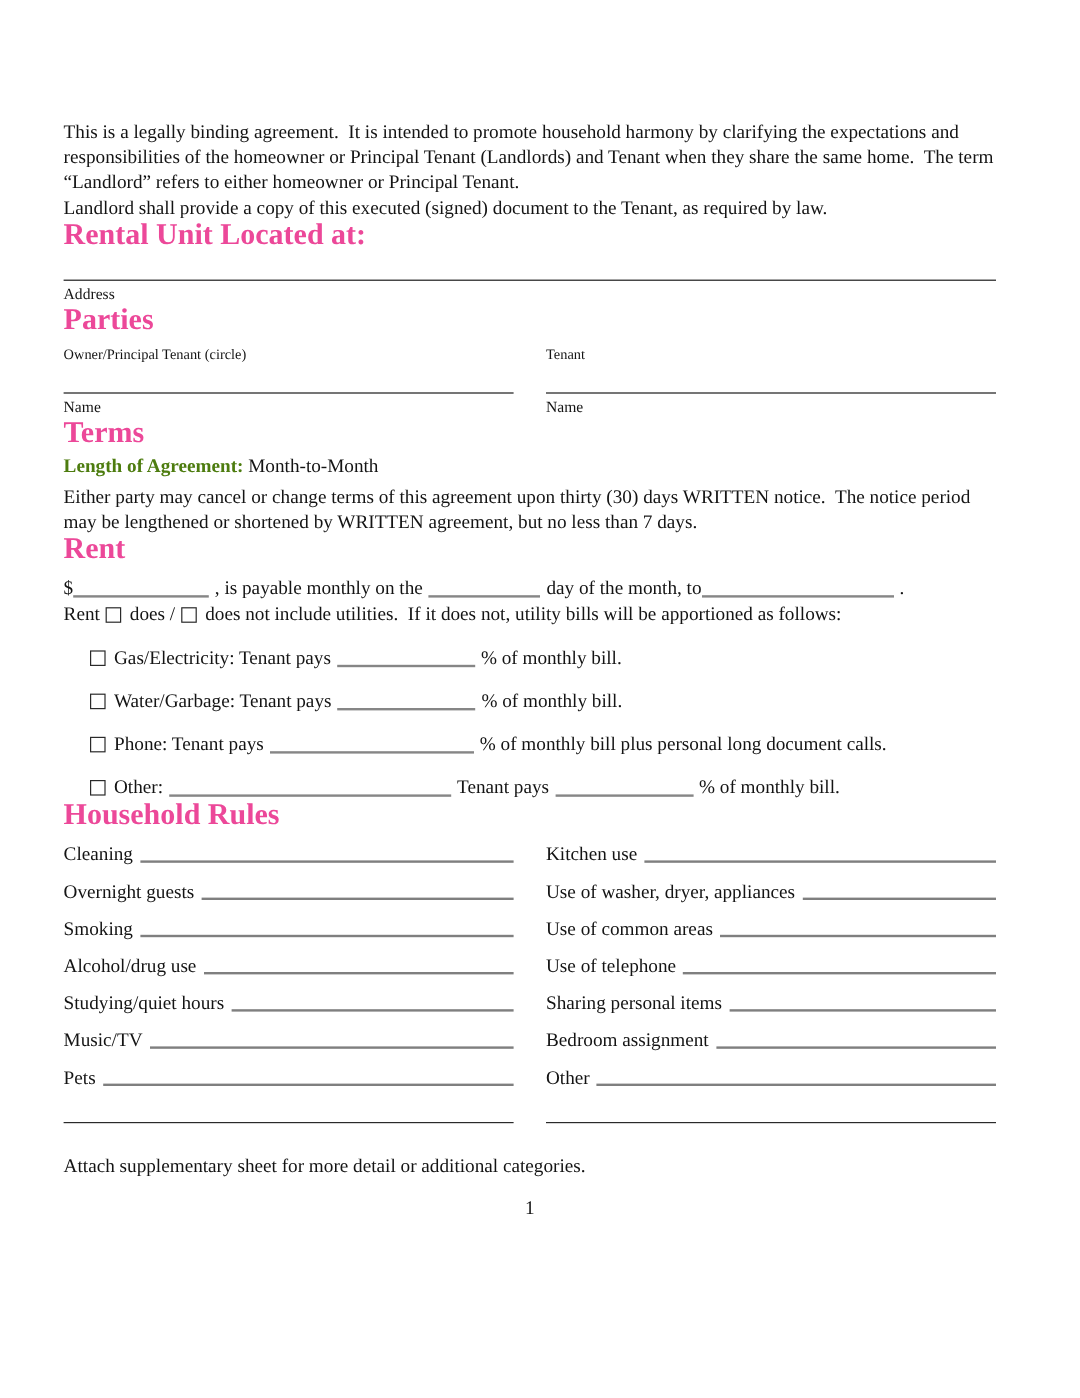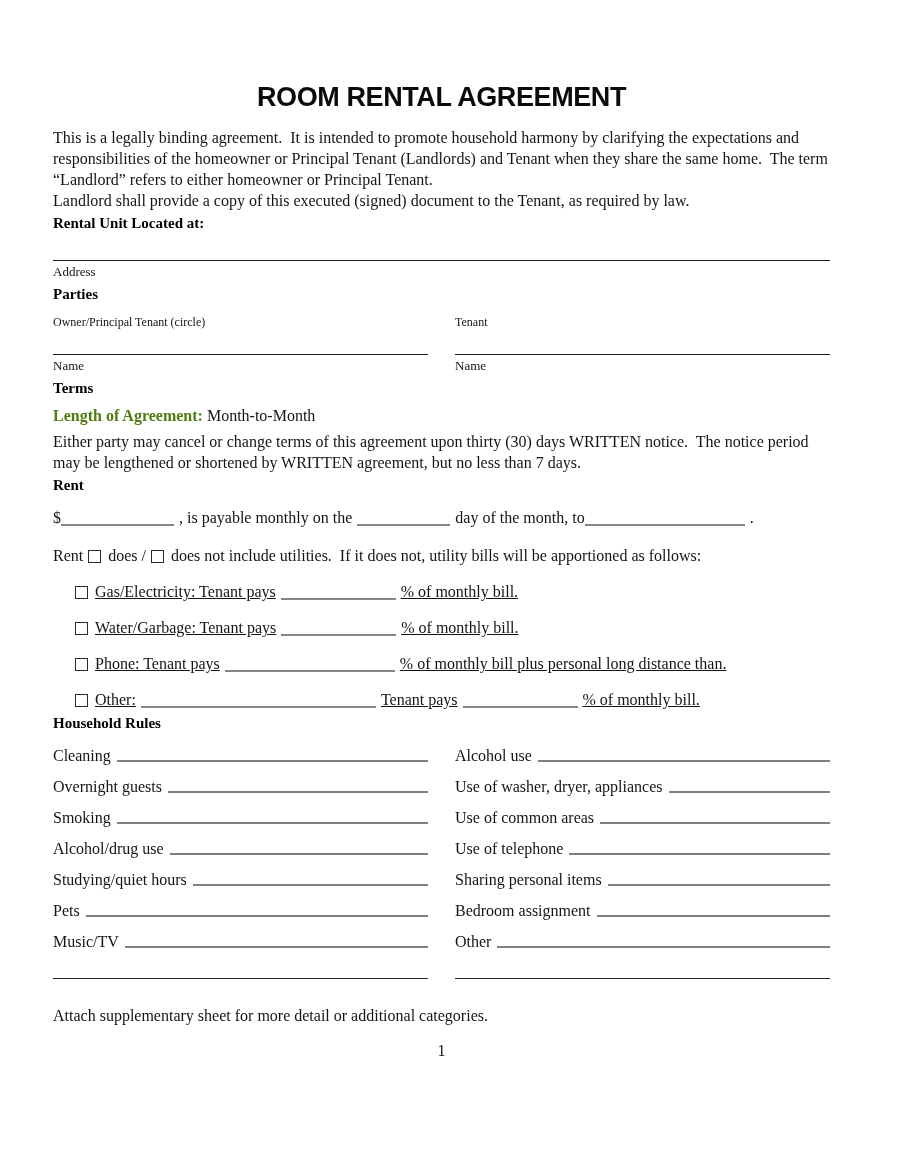--- a/index.html
+++ b/index.html
@@ -20,21 +20,21 @@
     line-height: 1;
     margin: 0;
     color: #0b0b0b;
   }
 
   .para { font-size: 16px; line-height: 21px; margin: 0; white-space: pre-wrap; }
   .intro-p1 { margin-top: 16px; }
   .intro-p2 { margin-top: 0; }
 
   h2.section-heading {
-    font-size: 15px; font-weight: bold; color: #000000;
+    font-size: 25px; font-weight: bold; color: #ec4899;
     margin: 0; line-height: 24px;
   }
   .h-rental { margin-top: 27px; }
   .h-parties { margin-top: 25px; }
   .h-terms { margin-top: 28px; }
   .h-rent { margin-top: 25px; }
   .h-household { margin-top: 27px; }
 
   .sig-line {
     border-bottom: 1.5px solid #1c1c1c;
@@ -73,23 +73,23 @@
 
   .checkbox {
     display: inline-block;
     width: 13px; height: 13px;
     border: 1.5px solid #2a2a2a;
     vertical-align: -2px;
     margin: 0 7px 0 3px;
     box-sizing: border-box;
     background: #fff;
   }
-  .util-line { margin-top: 16px; }
+  .util-line { margin-top: 0; }
   .util-line .checkbox { margin-left: 5px; }
-  .utility-row { margin-top: 14px; padding-left: 19px; font-size: 16px; line-height: 22px; white-space: pre-wrap; text-decoration: underline; }
+  .utility-row { margin-top: 14px; padding-left: 19px; font-size: 16px; line-height: 22px; white-space: pre-wrap; }
 
   .household-grid { margin-top: 12px; text-align: center; }
   .rule-row {
     display: flex;
     align-items: flex-end;
     height: 18px;
     margin-bottom: 13px;
     font-size: 16px;
   }
   .rule-label { line-height: 18px; white-space: nowrap; }
@@ -102,21 +102,20 @@
   .rule-row.blank .rule-fill { margin-left: 0; border-bottom: 1.5px solid #2a2a2a; }
 
   .footer-note { font-size: 16px; line-height: 20px; margin-top: 11px; }
   .page-number { text-align: center; font-size: 16px; margin-top: 8px; }
 </style>
 </head>
 <body>
 
 <div class="page">
 
-  <h1 class="doc-title">ROOM RENTAL AGREEMENT</h1>
 
   <p class="para intro-p1">This is a legally binding agreement.  It is intended to promote household harmony by clarifying the expectations and responsibilities of the homeowner or Principal Tenant (Landlords) and Tenant when they share the same home.  The term “Landlord” refers to either homeowner or Principal Tenant.</p>
   <p class="para intro-p2">Landlord shall provide a copy of this executed (signed) document to the Tenant, as required by law.</p>
 
   <h2 class="section-heading h-rental">Rental Unit Located at:</h2>
   <div class="sig-line addr-line"></div>
   <div class="small-label">Address</div>
 
   <h2 class="section-heading h-parties">Parties</h2>
   <div class="two-col parties-labels">
@@ -137,21 +136,21 @@
   <h2 class="section-heading h-terms">Terms</h2>
   <div class="length-line"><b>Length of Agreement:</b> <span>Month-to-Month</span></div>
   <p class="para terms-body">Either party may cancel or change terms of this agreement upon thirty (30) days WRITTEN notice.  The notice period may be lengthened or shortened by WRITTEN agreement, but no less than 7 days.</p>
 
   <h2 class="section-heading h-rent">Rent</h2>
   <div class="fill-line"><span>$</span><span class="fill w113 flush-left"></span><span>, is payable monthly on the</span><span class="fill w93"></span><span>day of the month, to</span><span class="fill w160 flush-left"></span><span>.</span></div>
   <div class="fill-line util-line"><span>Rent</span><span class="checkbox"></span><span>does /</span><span class="checkbox"></span><span>does not include utilities.  If it does not, utility bills will be apportioned as follows:</span></div>
 
   <div class="utility-row"><span class="checkbox"></span><span>Gas/Electricity: Tenant pays</span><span class="fill w115"></span><span>% of monthly bill.</span></div>
   <div class="utility-row"><span class="checkbox"></span><span>Water/Garbage: Tenant pays</span><span class="fill w115"></span><span>% of monthly bill.</span></div>
-  <div class="utility-row"><span class="checkbox"></span><span>Phone: Tenant pays</span><span class="fill w170"></span><span>% of monthly bill plus personal long distance than.</span></div>
+  <div class="utility-row"><span class="checkbox"></span><span>Phone: Tenant pays</span><span class="fill w170"></span><span>% of monthly bill plus personal long document calls.</span></div>
   <div class="utility-row"><span class="checkbox"></span><span>Other:</span><span class="fill w235"></span><span>Tenant pays</span><span class="fill w115"></span><span>% of monthly bill.</span></div>
 
   <h2 class="section-heading h-household">Household Rules</h2>
   <div class="two-col household-grid">
     <div>
       <div class="rule-row">
           <span class="rule-label">Cleaning</span>
           <span class="rule-fill"></span>
         </div>
       <div class="rule-row">
@@ -164,35 +163,35 @@
         </div>
       <div class="rule-row">
           <span class="rule-label">Alcohol/drug use</span>
           <span class="rule-fill"></span>
         </div>
       <div class="rule-row">
           <span class="rule-label">Studying/quiet hours</span>
           <span class="rule-fill"></span>
         </div>
       <div class="rule-row">
+          <span class="rule-label">Music/TV</span>
+          <span class="rule-fill"></span>
+        </div>
+      <div class="rule-row">
           <span class="rule-label">Pets</span>
-          <span class="rule-fill"></span>
-        </div>
-      <div class="rule-row">
-          <span class="rule-label">Music/TV</span>
           <span class="rule-fill"></span>
         </div>
       <div class="rule-row blank">
           <span class="rule-label"></span>
           <span class="rule-fill"></span>
         </div>
     </div>
     <div>
       <div class="rule-row">
-          <span class="rule-label">Alcohol use</span>
+          <span class="rule-label">Kitchen use</span>
           <span class="rule-fill"></span>
         </div>
       <div class="rule-row">
           <span class="rule-label">Use of washer, dryer, appliances</span>
           <span class="rule-fill"></span>
         </div>
       <div class="rule-row">
           <span class="rule-label">Use of common areas</span>
           <span class="rule-fill"></span>
         </div>

